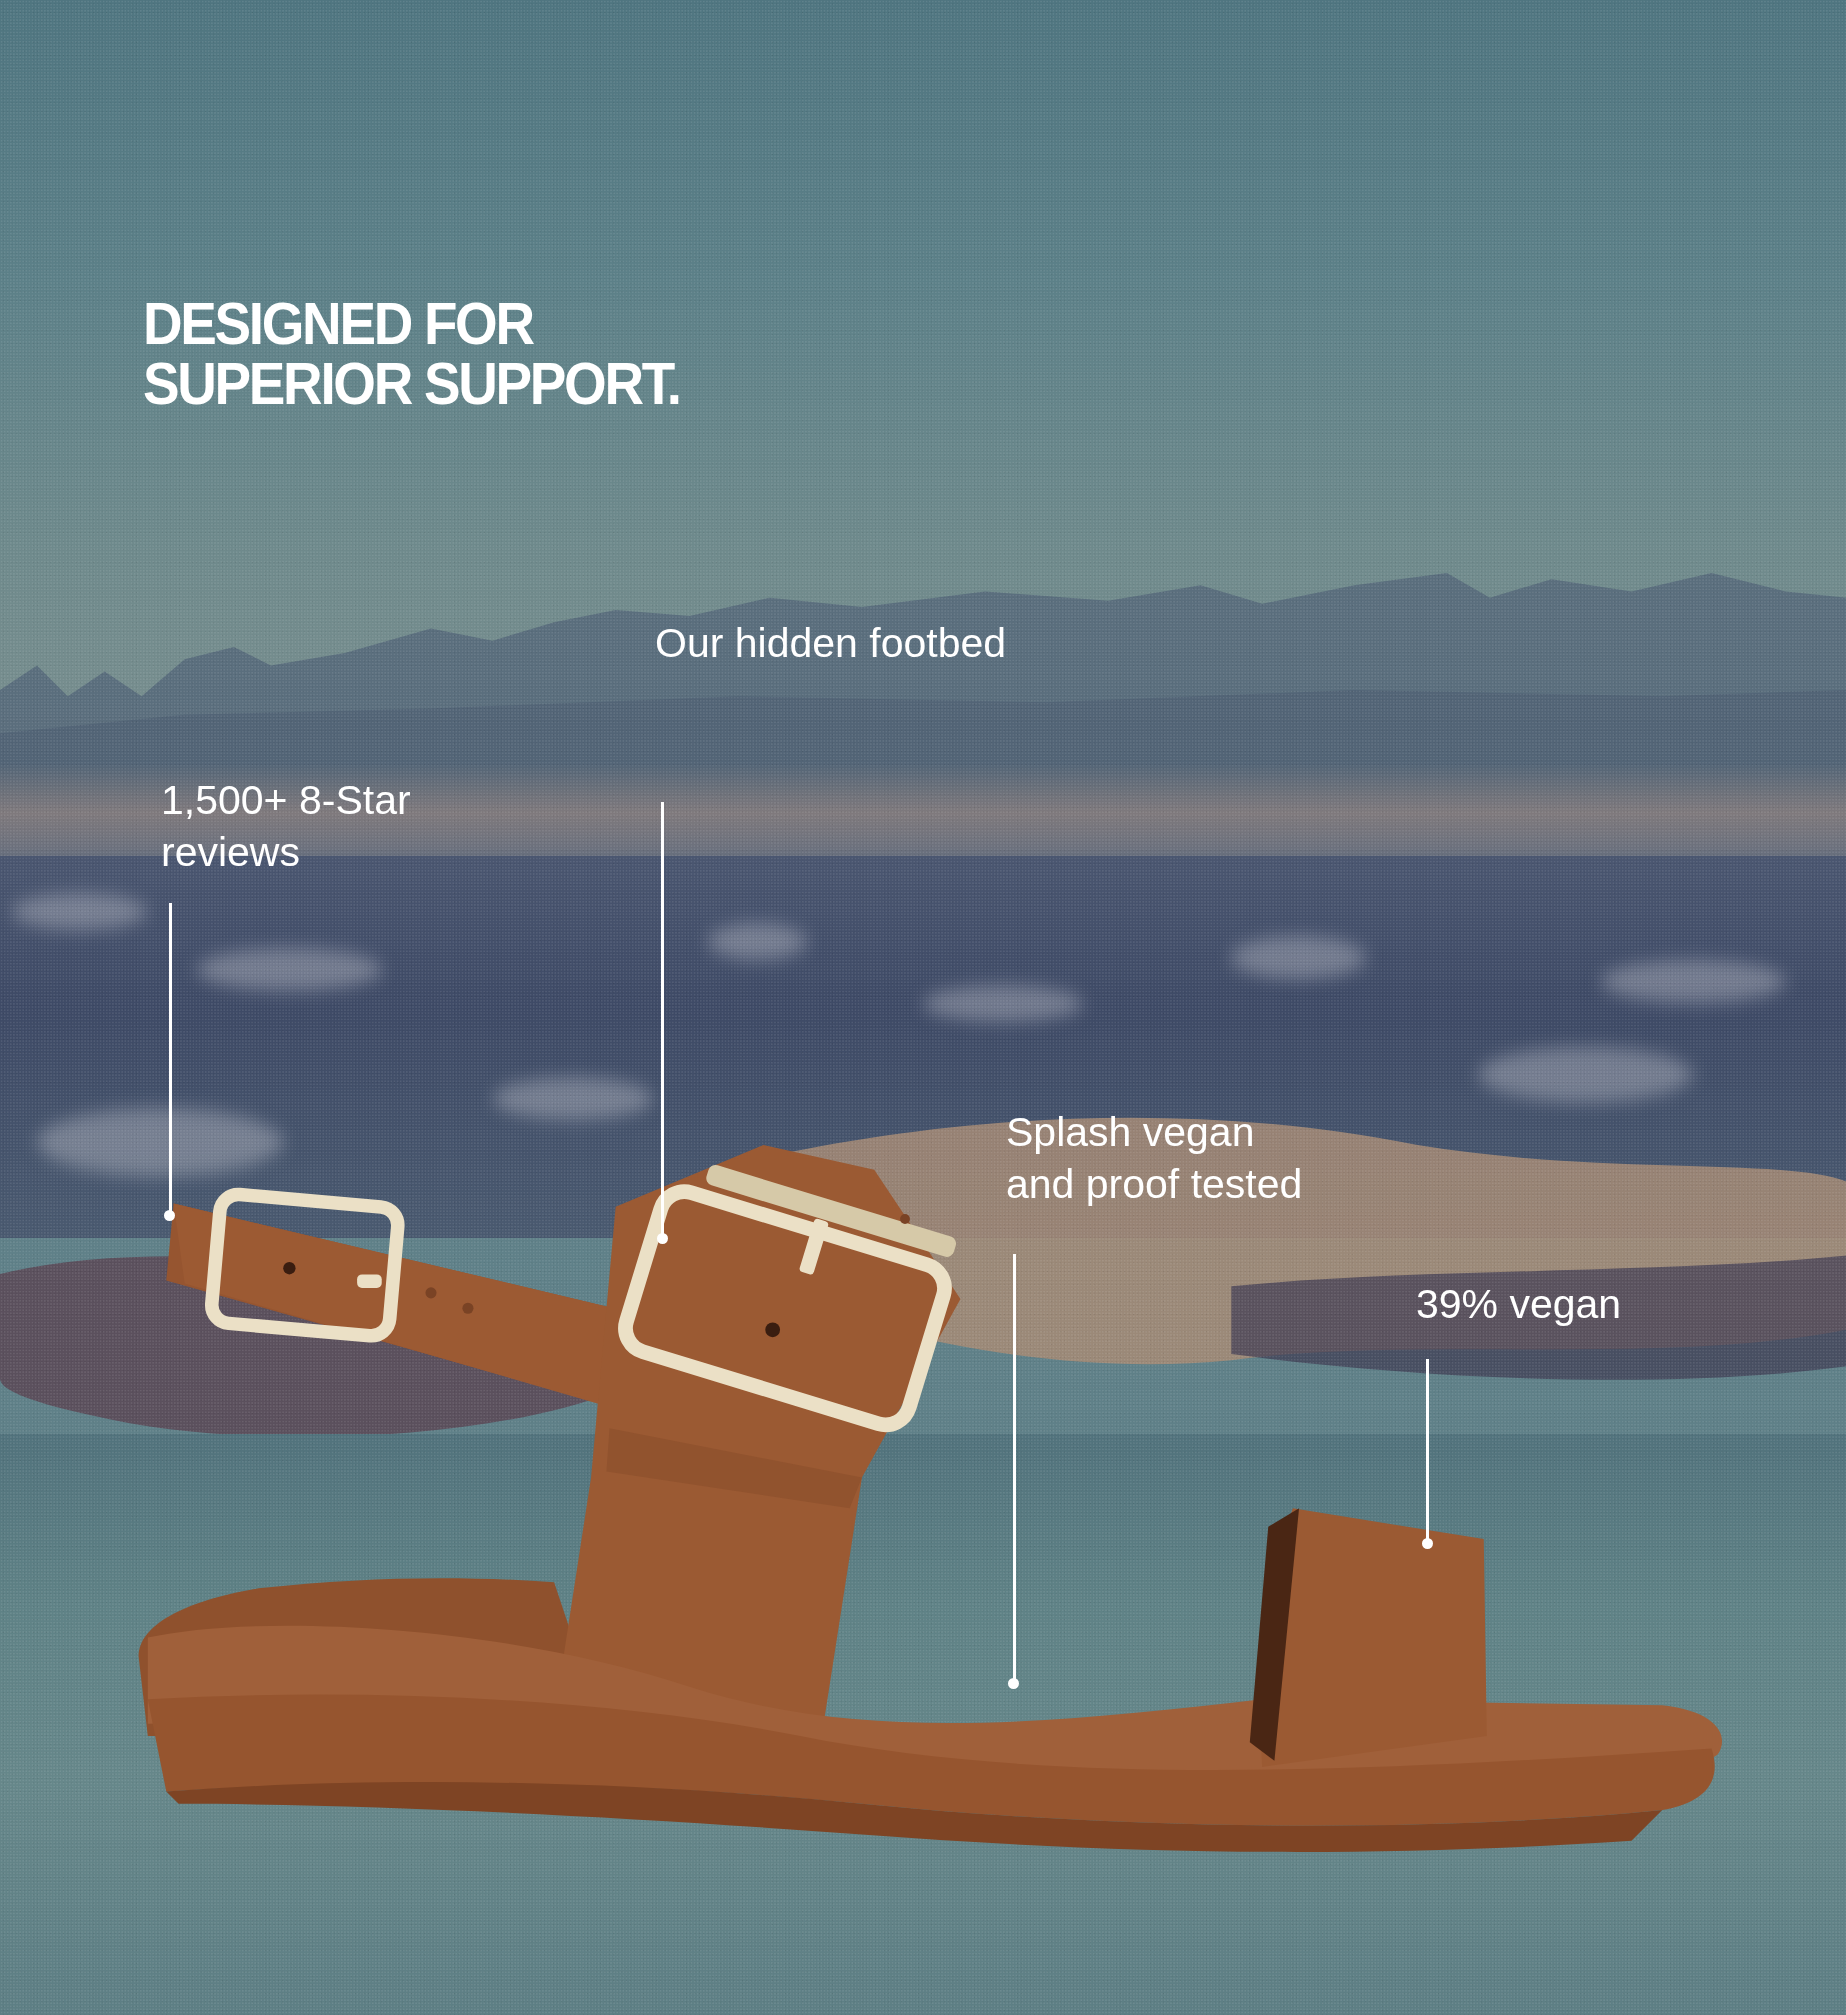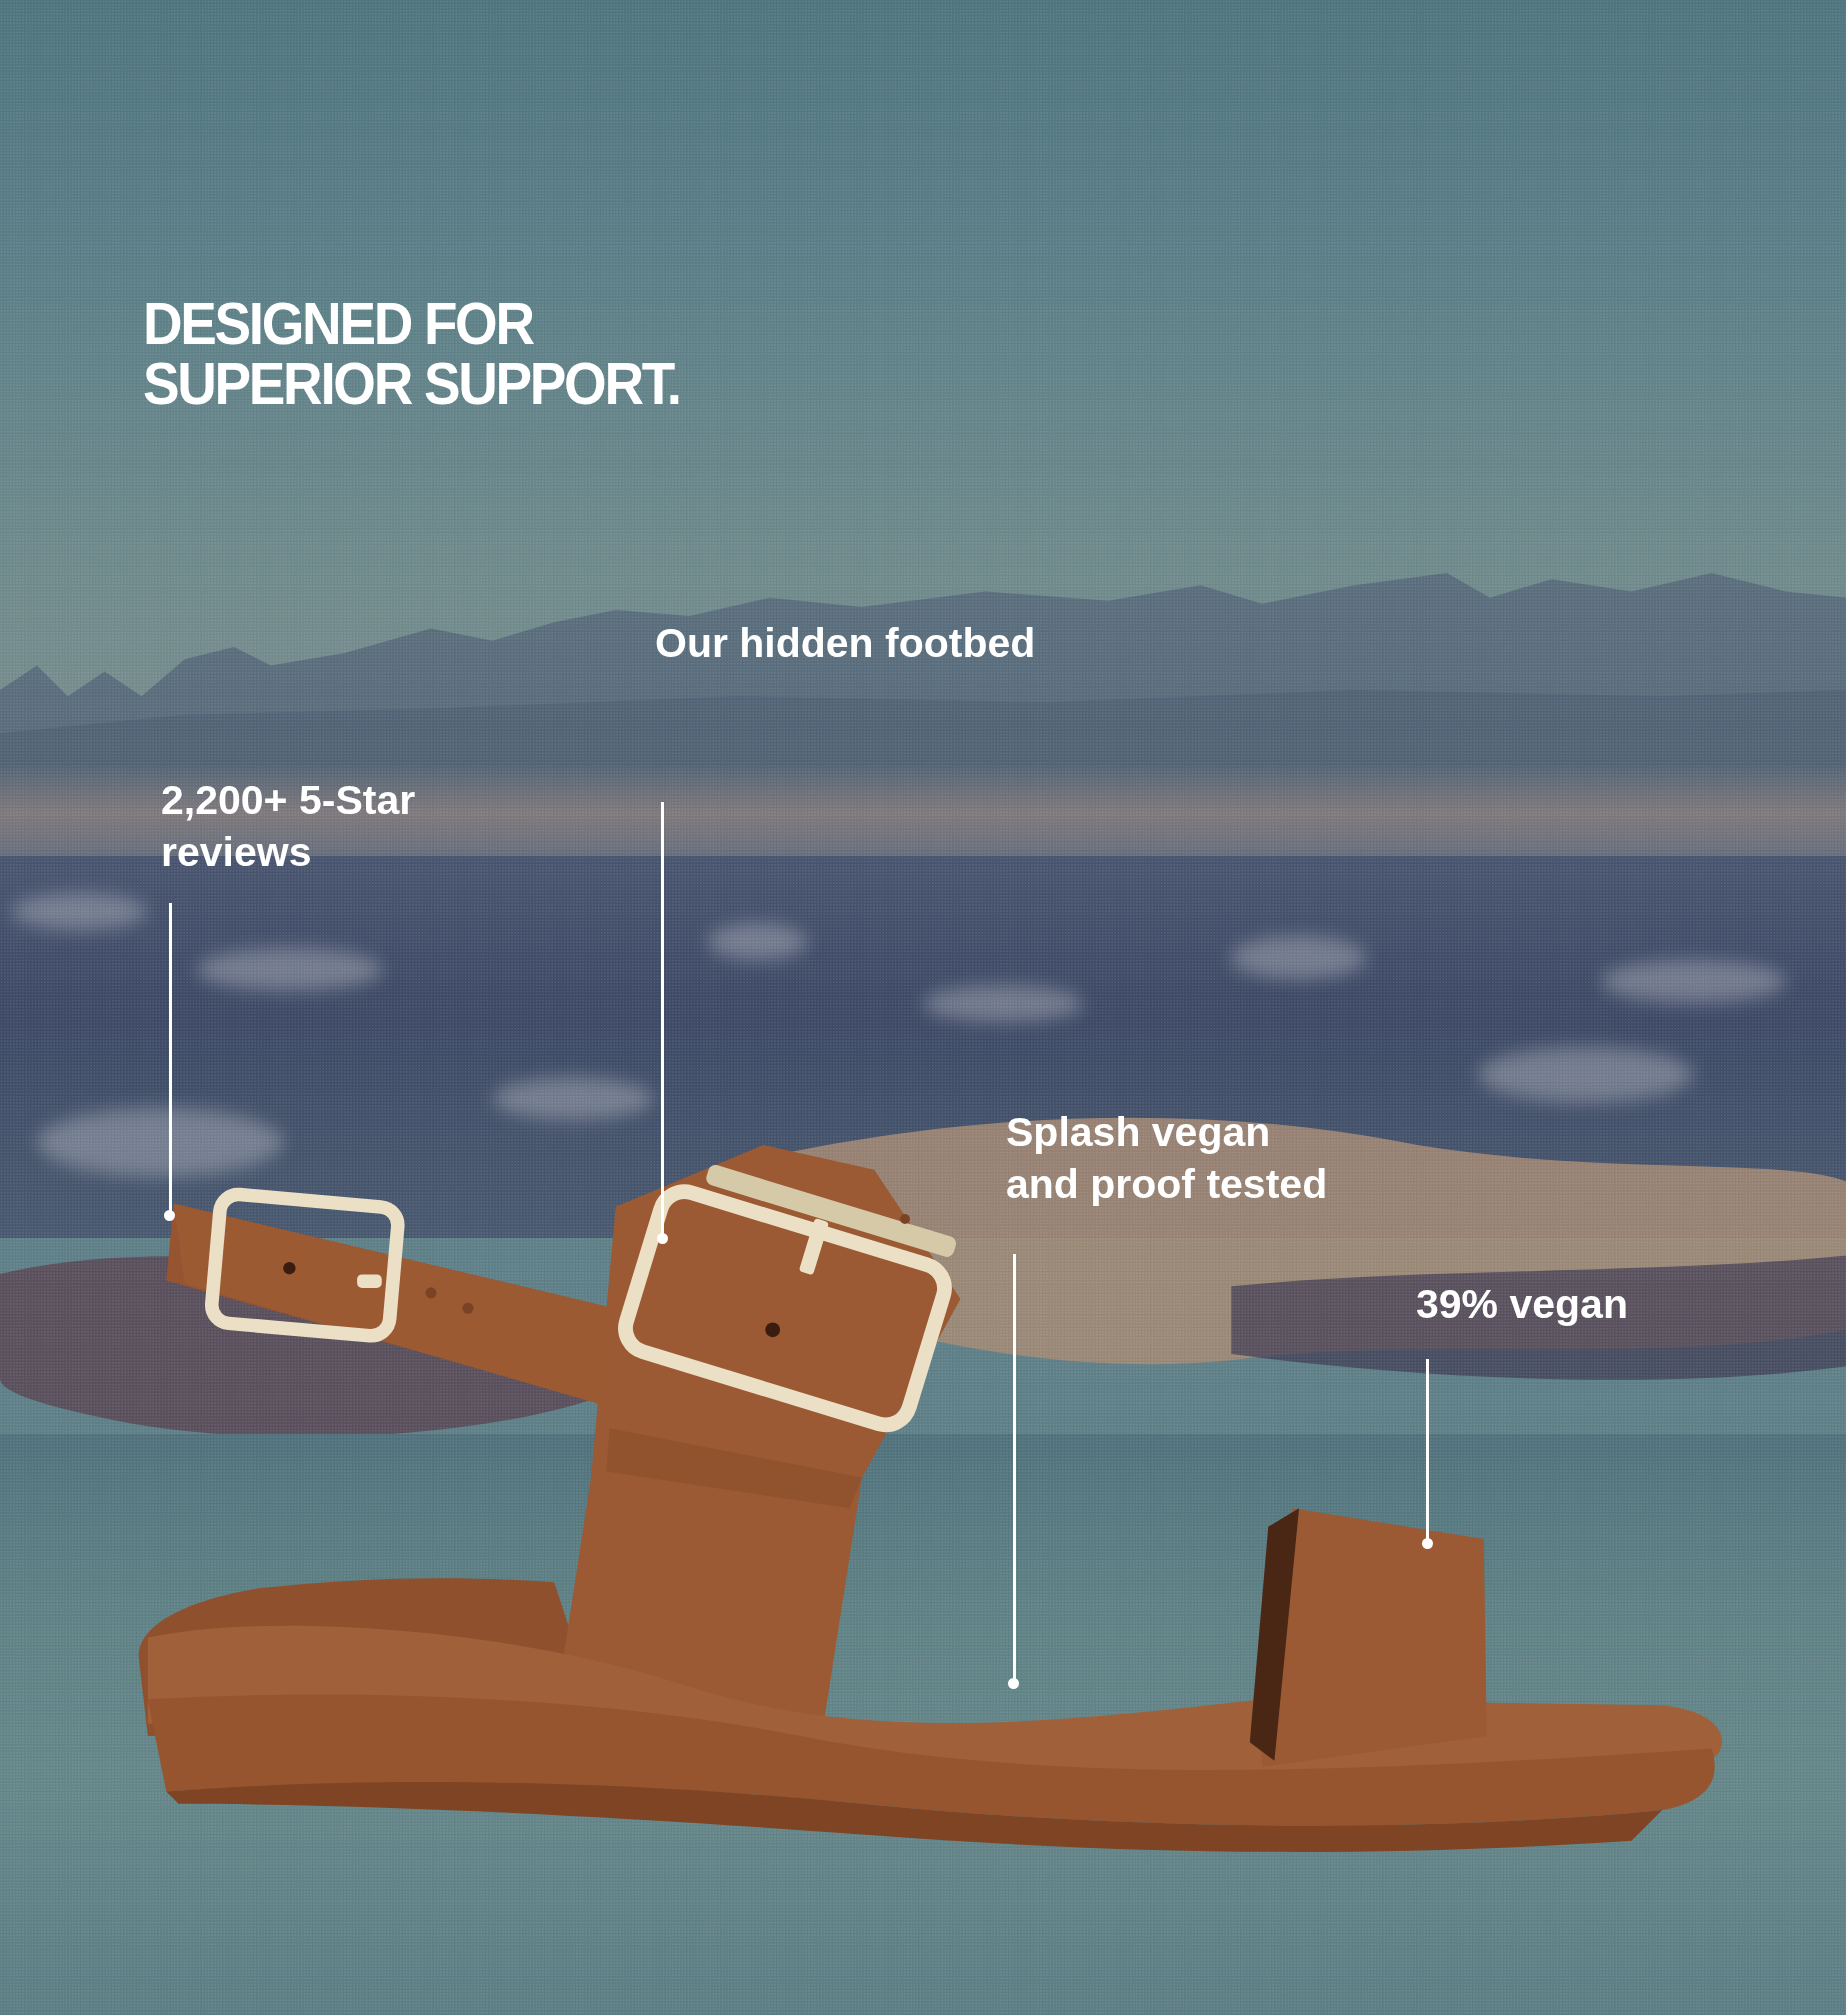--- a/index.html
+++ b/index.html
@@ -43,21 +43,21 @@
   .heading {
     position: absolute; left: 143px; top: 294px; margin: 0;
     color: #ffffff; font-family: "Liberation Sans", sans-serif;
     font-weight: 700; font-size: 59px; line-height: 60px; letter-spacing: -2.5px;
     transform: scaleX(0.93); transform-origin: left top;
   }
   .heading span { display: block; }
 
   .callout-text {
     position: absolute; margin: 0; color: #ffffff;
-    font-family: "Liberation Sans", sans-serif; font-weight: 700;
+    font-family: "Liberation Sans", sans-serif; font-weight: 400;
     font-size: 41px; line-height: 52px; letter-spacing: 0px;
   }
   .callout-text span { display: block; white-space: nowrap; }
   .leader {
     position: absolute; width: 2.5px; background: #ffffff;
   }
   .dot {
     position: absolute; width: 11px; height: 11px; border-radius: 50%; background: #ffffff;
   }
 
@@ -125,21 +125,21 @@
   <circle cx="1470" cy="1980" r="8" fill="#7a4325"></circle>
 </svg>
 
 <h1 class="heading">
   <span>DESIGNED FOR</span>
   <span>SUPERIOR SUPPORT.</span>
 </h1>
 
 <div>
   <p class="callout-text" style="left:161px; top:774px;">
-    <span>2,200+ 5-Star</span>
+    <span>1,500+ 8-Star</span>
     <span>reviews</span>
   </p>
   <div class="leader" style="left:169px; top:903px; height:313px;"></div>
   <div class="dot" style="left:164px; top:1210px;"></div>
 </div>
 
 <div>
   <p class="callout-text" style="left:655px; top:617px;">
     <span>Our hidden footbed</span>
   </p>

